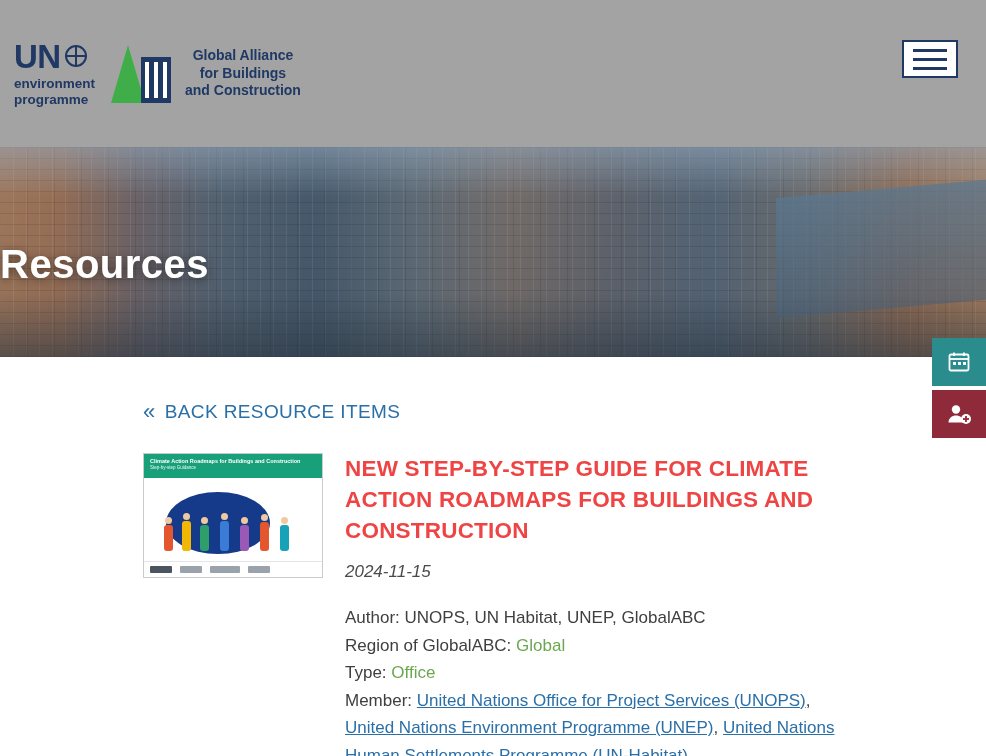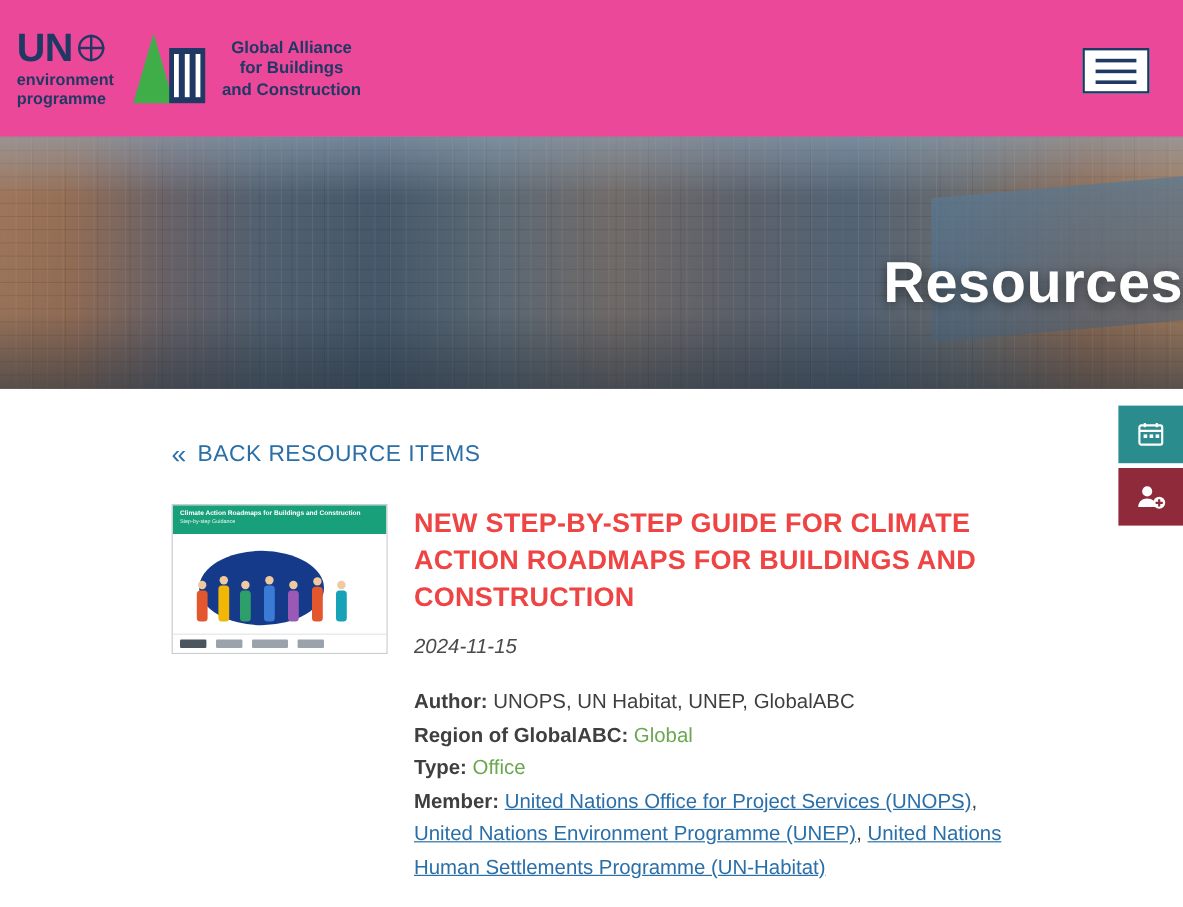--- a/index.html
+++ b/index.html
@@ -7,22 +7,22 @@
     margin: 0; padding: 0;
     width: 986px; height: 756px;
     background: #ffffff;
     font-family: "Liberation Sans", sans-serif;
     overflow: hidden;
   }
 
   
   .site-header {
     position: relative;
-    height: 114px;
-    background: #ec4899;
+    height: 147px;
+    background: #a3a3a3;
     display: flex;
     align-items: center;
     padding: 0 0 0 14px;
   }
   .brand {
     display: flex;
     align-items: center;
     gap: 0;
   }
   .un-block {
@@ -170,27 +170,26 @@
     position: absolute;
     right: 0; top: 42px;
     width: 210px; height: 120px;
     background: linear-gradient(to bottom, rgba(90,120,145,0.75), rgba(70,95,120,0.55));
     transform: skewY(-5deg);
   }
   .hero-title {
     position: absolute;
     left: 0; right: 0;
     top: 95px;
-    text-align: right;
+    text-align: left;
     color: #ffffff;
-    font-size: 48px;
+    font-size: 40px;
     font-weight: bold;
     letter-spacing: 0.5px;
     text-shadow: 0 2px 10px rgba(0,0,0,0.45);
-    padding-left: 36px;
   }
 
   
   .side-actions {
     position: absolute;
     right: 0;
     top: 338px;
     display: flex;
     flex-direction: column;
     gap: 4px;
@@ -328,21 +327,21 @@
     font-size: 17px;
     font-style: italic;
     color: #4a4a4a;
     margin-bottom: 22px;
   }
   .meta-row {
     font-size: 17px;
     color: #3f3f3f;
     line-height: 1.62;
   }
-  .meta-label { font-weight: bold; color: #3f3f3f; }
+  .meta-label { font-weight: normal; color: #3f3f3f; }
   .meta-value { color: #3f3f3f; }
   .meta-link { color: #6aa84f; cursor: pointer; }
   .meta-link.blue { color: #2a6fa8; text-decoration: underline; }
   .meta-sep { color: #3f3f3f; }
 </style>
 </head>
 <body>
 
 <header class="site-header">
   <div class="brand">

